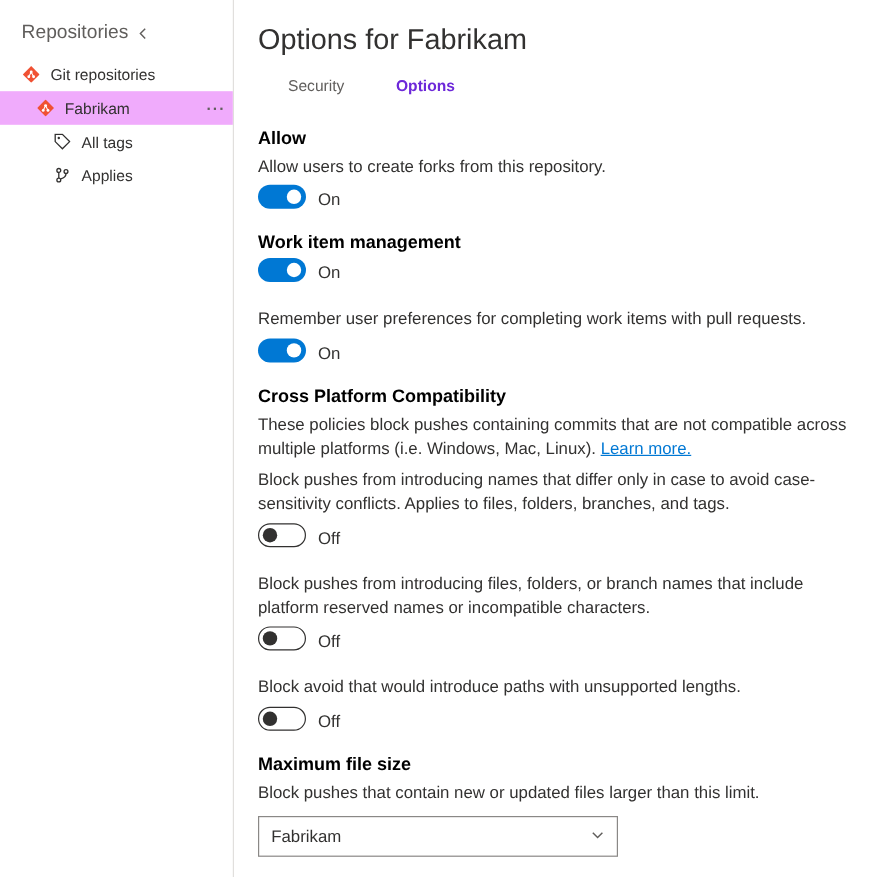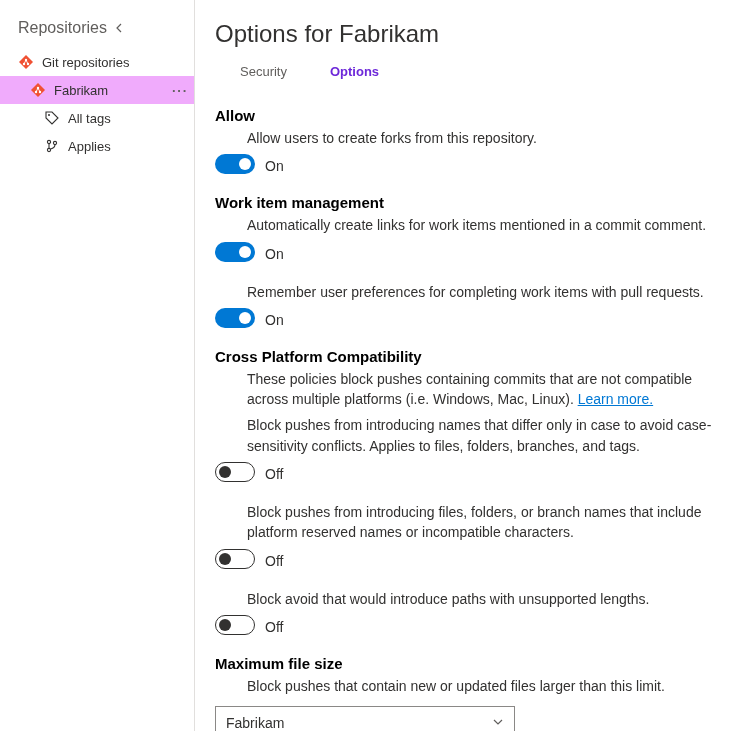--- a/index.html
+++ b/index.html
@@ -106,21 +106,20 @@
       font-weight: 600;
       color: #000;
       margin-bottom: 4px;
       margin-top: 6px;
     }
     .desc {
       font-size: 14px;
       color: #323130;
       line-height: 1.45;
       margin-bottom: 6px;
-      margin-left: 32px;
     }
     .link { color: #0078d4; text-decoration: underline; cursor: pointer; }
     .toggle-row {
       display: flex;
       align-items: flex-end;
       margin-bottom: 20px;
       margin-top: 4px;
     }
     .toggle {
       width: 40px; height: 20px;
@@ -229,21 +228,20 @@
   <div class="section-title">Allow</div>
   <div class="desc">Allow users to create forks from this repository.</div>
   <div class="toggle-row">
     <div class="toggle on">
         <div class="knob"></div>
       </div>
     <span class="toggle-label">On</span>
   </div>
 
   <div class="section-title">Work item management</div>
-  <div class="desc">Automatically create links for work items mentioned in a commit comment.</div>
   <div class="toggle-row">
     <div class="toggle on">
         <div class="knob"></div>
       </div>
     <span class="toggle-label">On</span>
   </div>
   <div class="desc">Remember user preferences for completing work items with pull requests.</div>
   <div class="toggle-row">
     <div class="toggle on">
         <div class="knob"></div>

